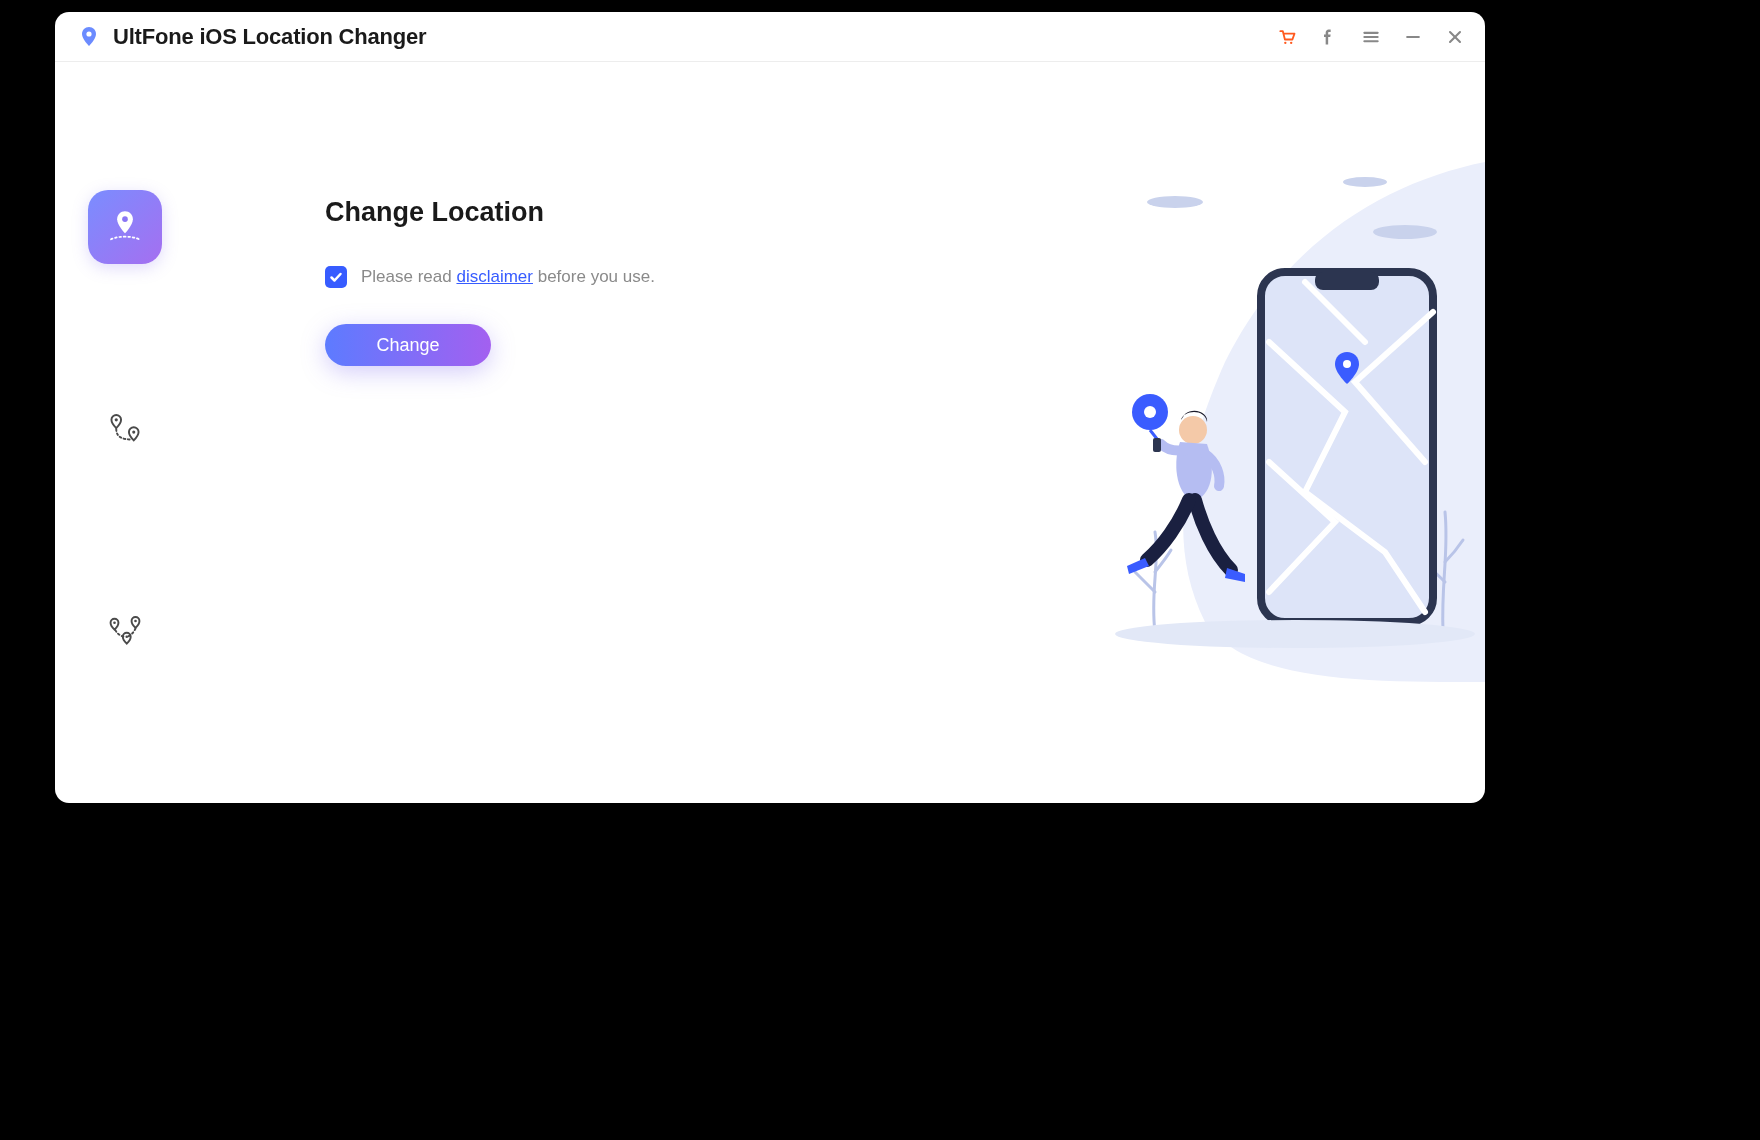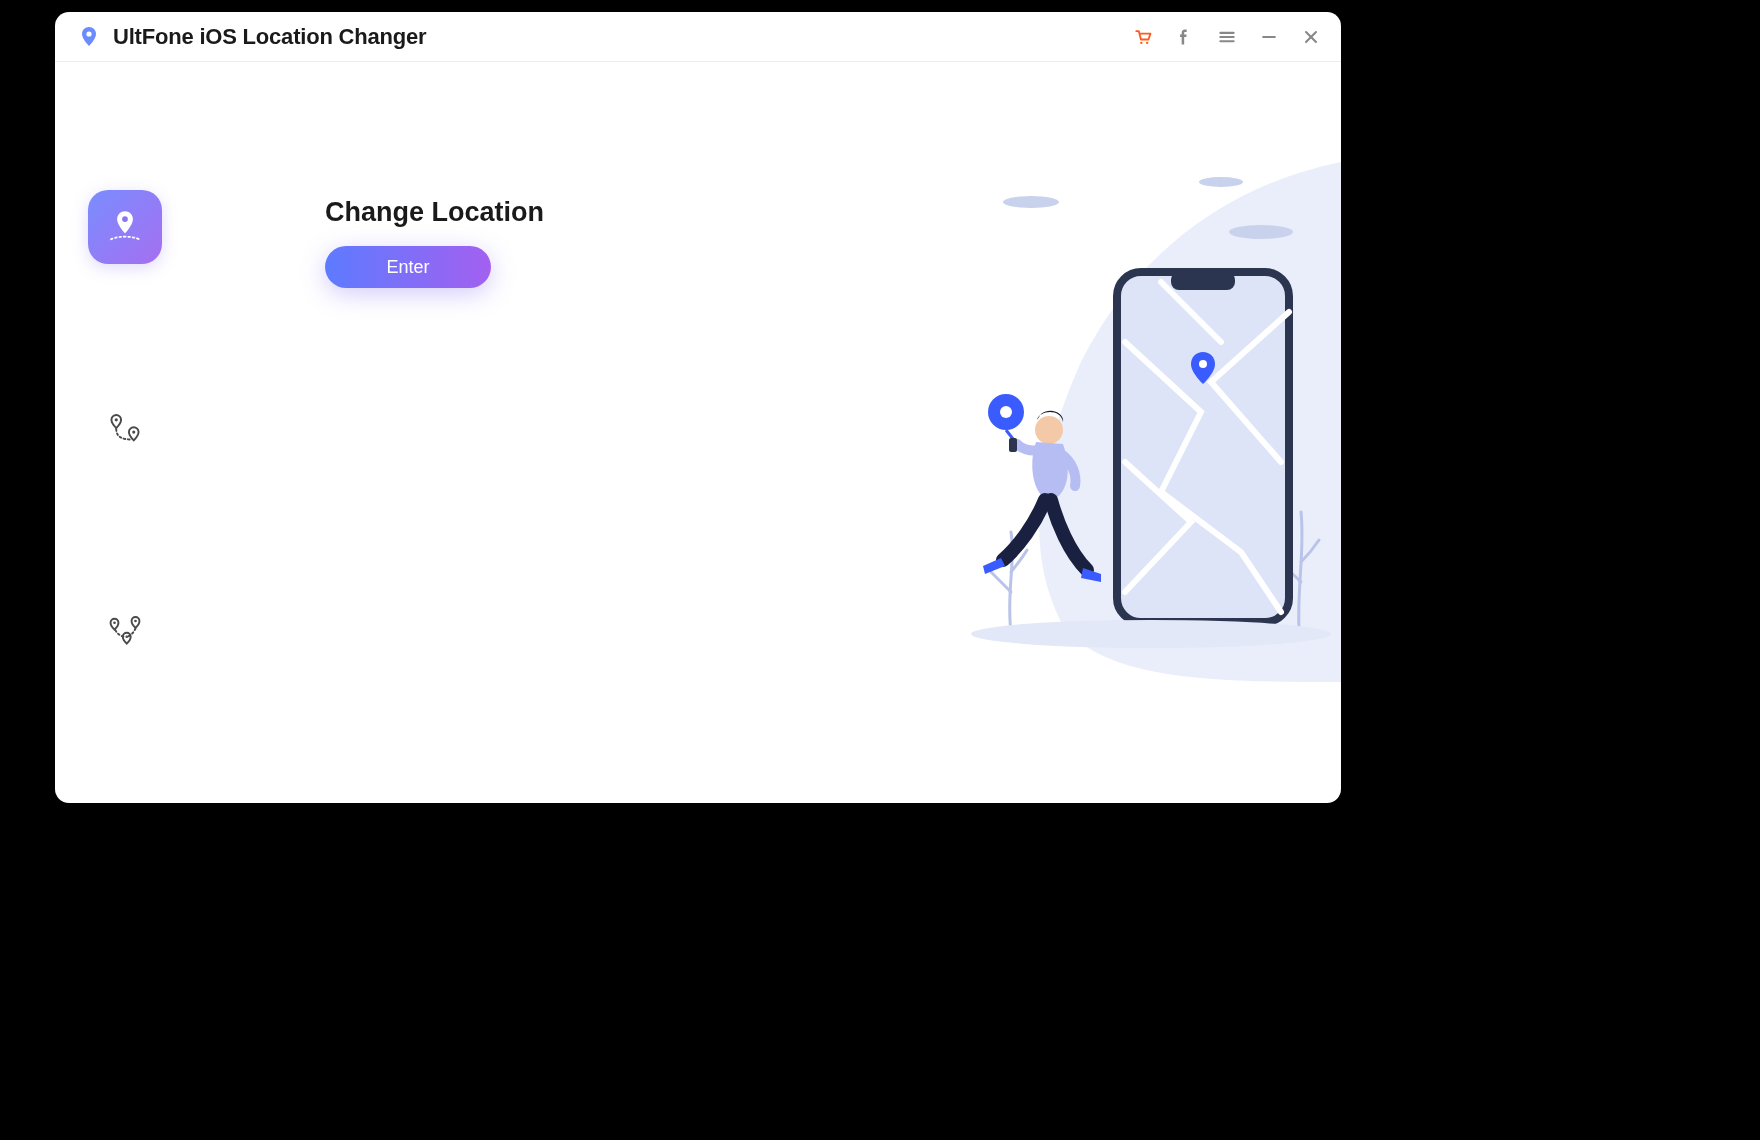--- a/index.html
+++ b/index.html
@@ -7,21 +7,21 @@
   background: #000;
   font-family: -apple-system, BlinkMacSystemFont, "Segoe UI", Helvetica, Arial, sans-serif;
   width: 1760px;
   height: 1140px;
   display: flex;
   align-items: flex-start;
   justify-content: flex-start;
   padding: 12px 0 0 55px;
 }
 .window {
-  width: 1286px;
+  width: 1430px;
   height: 791px;
   background: #fff;
   border-radius: 14px;
   overflow: hidden;
   box-shadow: 0 10px 40px rgba(0,0,0,0.5);
   display: flex;
   flex-direction: column;
 }
 .titlebar {
   height: 50px;
@@ -230,21 +230,31 @@
           <circle cx="36" cy="12.5" r="1.5" fill="#4a4a4a" stroke="none"></circle>
           <path d="M26 26c-2.5 0-4.5 2-4.5 4.5 0 3.5 4.5 8 4.5 8s4.5-4.5 4.5-8c0-2.5-2-4.5-4.5-4.5z" fill="none"></path>
           <circle cx="26" cy="30.5" r="1.5" fill="#4a4a4a" stroke="none"></circle>
           <path d="M13 23c3 6 9 8 11 7 M36 21c-2 5-6 8-8 9" stroke-dasharray="2 3" fill="none" stroke-linecap="round"></path>
         </svg>
       </div>
     </div>
 
     <div class="main">
       <h1 class="heading">Change Location</h1>
-      <button class="enter-btn">Enter</button>
+      <div class="disclaimer-row">
+        <span class="checkbox">
+          <svg width="14" height="14" viewBox="0 0 14 14" fill="none" stroke="#fff" stroke-width="2.5" stroke-linecap="round" stroke-linejoin="round">
+              <polyline points="2.5,7.5 5.5,10.5 11.5,4"></polyline>
+            </svg>
+        </span>
+        <span class="disclaimer-text">
+          <span>Please read </span><a class="disclaimer-link">disclaimer</a><span> before you use.</span>
+        </span>
+      </div>
+      <button class="enter-btn">Change</button>
 
       <div class="illustration">
         <svg viewBox="0 0 440 520" fill="none">
 
           <path d="M440 0 C 340 20 240 80 180 200 C 140 290 120 380 160 460 C 200 520 320 520 440 520 Z" fill="#eaeefb"></path>
 
           <ellipse cx="130" cy="40" rx="28" ry="6" fill="#c9d2ec"></ellipse>
           <ellipse cx="320" cy="20" rx="22" ry="5" fill="#c9d2ec"></ellipse>
           <ellipse cx="360" cy="70" rx="32" ry="7" fill="#c9d2ec"></ellipse>
 

